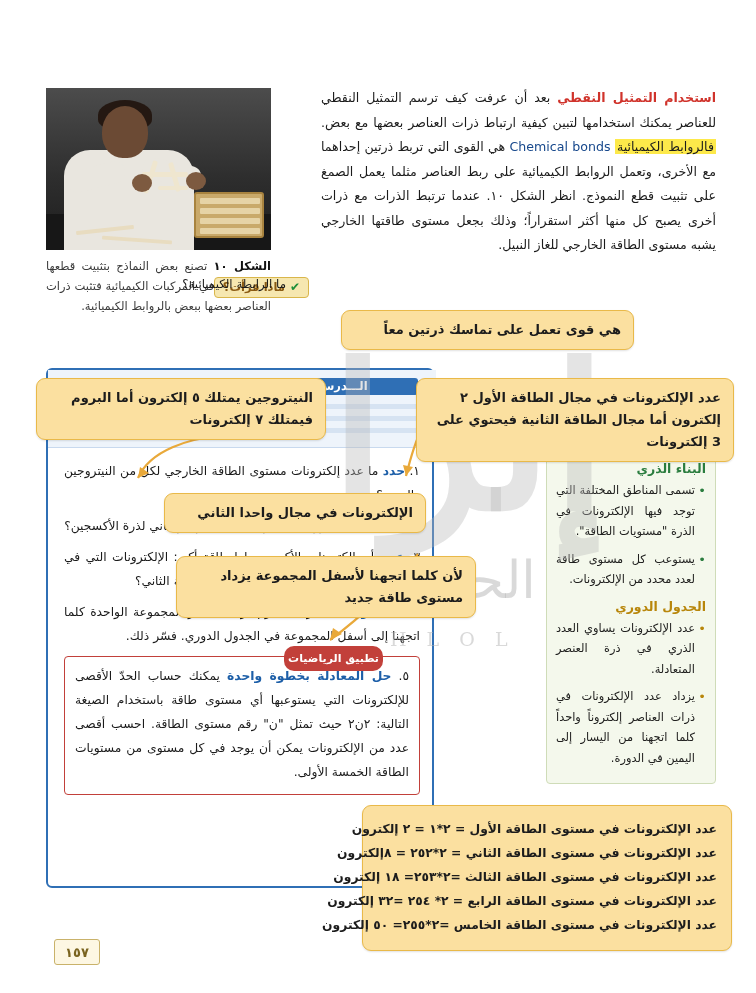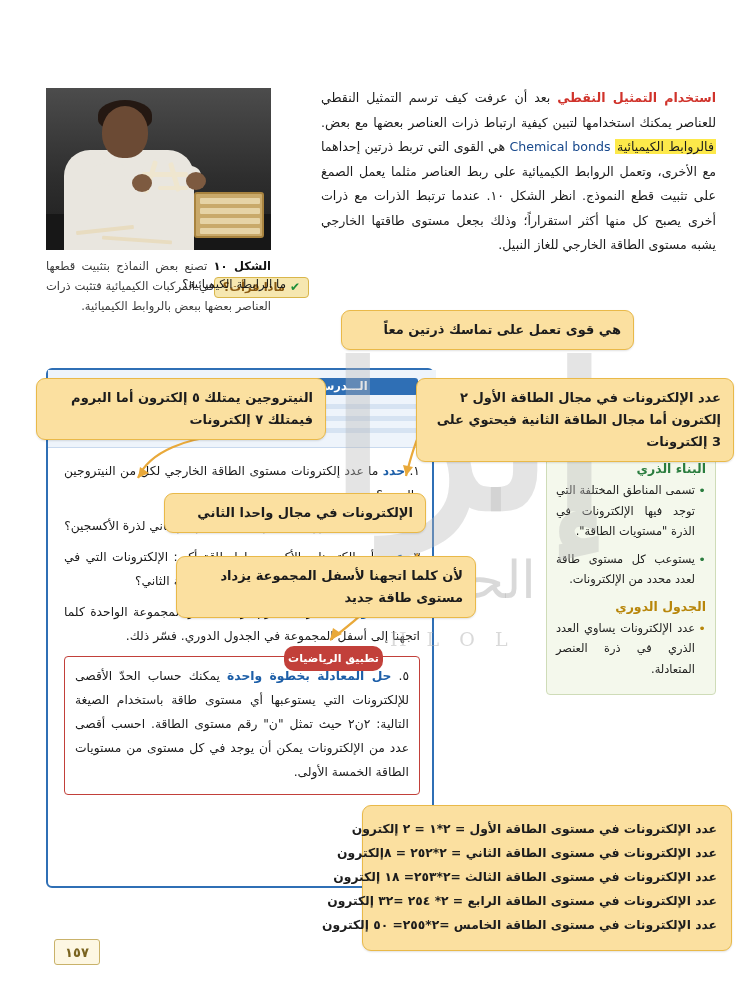--- a/index.html
+++ b/index.html
@@ -334,18 +334,19 @@
     </div>
   </div>
 
   <div class="sci-col">
     <div class="sci-box">
       <div class="sci-title">البناء الذري</div>
       <div class="sci-li">تسمى المناطق المختلفة التي توجد فيها الإلكترونات في الذرة "مستويات الطاقة".</div>
       <div class="sci-li">يستوعب كل مستوى طاقة لعدد محدد من الإلكترونات.</div>
       <div class="sci-title2">الجدول الدوري</div>
       <div class="sci-li gold">عدد الإلكترونات يساوي العدد الذري في ذرة العنصر المتعادلة.</div>
+      <div class="sci-li gold">يزداد عدد الإلكترونات في ذرات العناصر إلكتروناً واحداً كلما اتجهنا من اليسار إلى اليمين في الدورة.</div>
     </div>
   </div>
 
   <div class="page-num">١٥٧</div>
 
 </div>
 
 </body></html>

